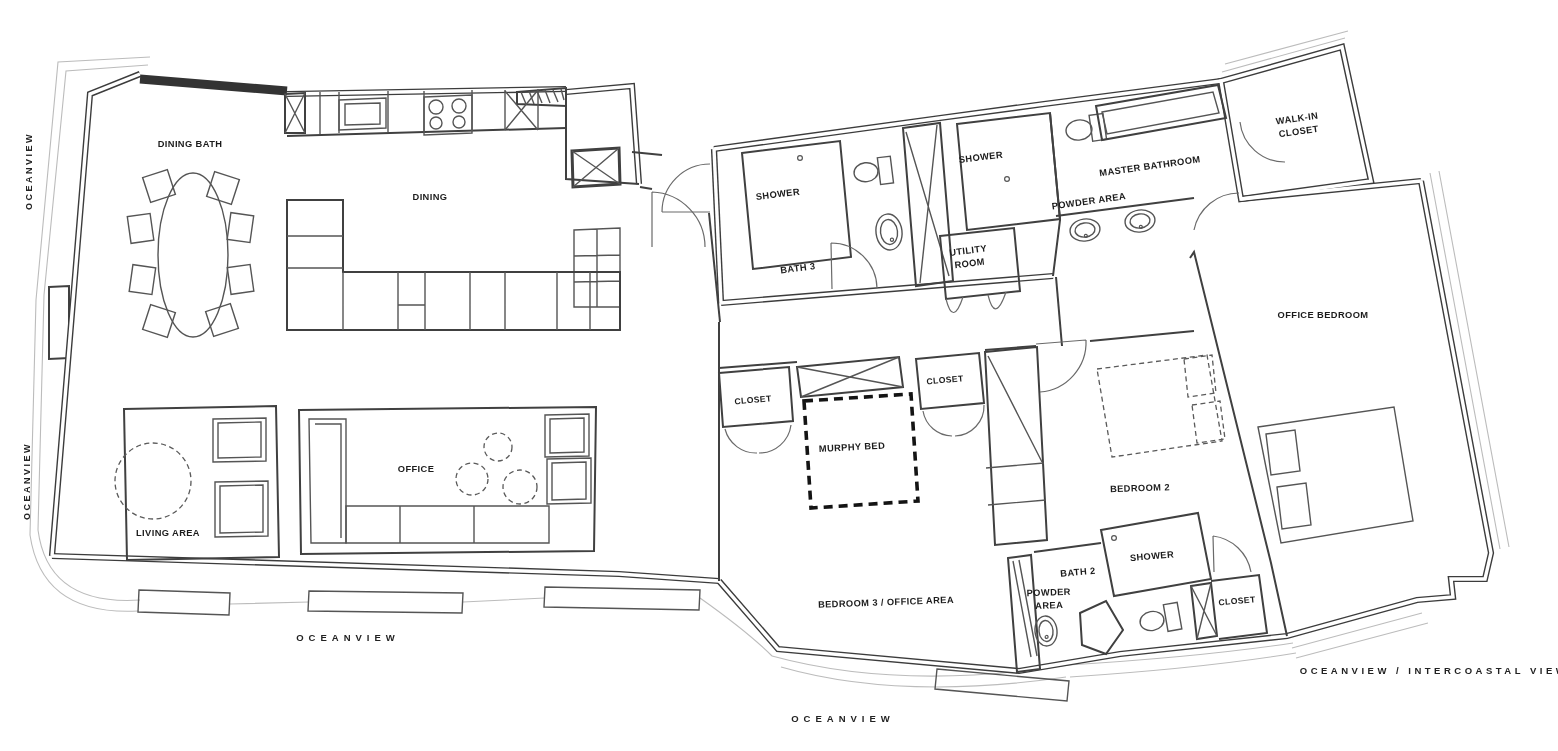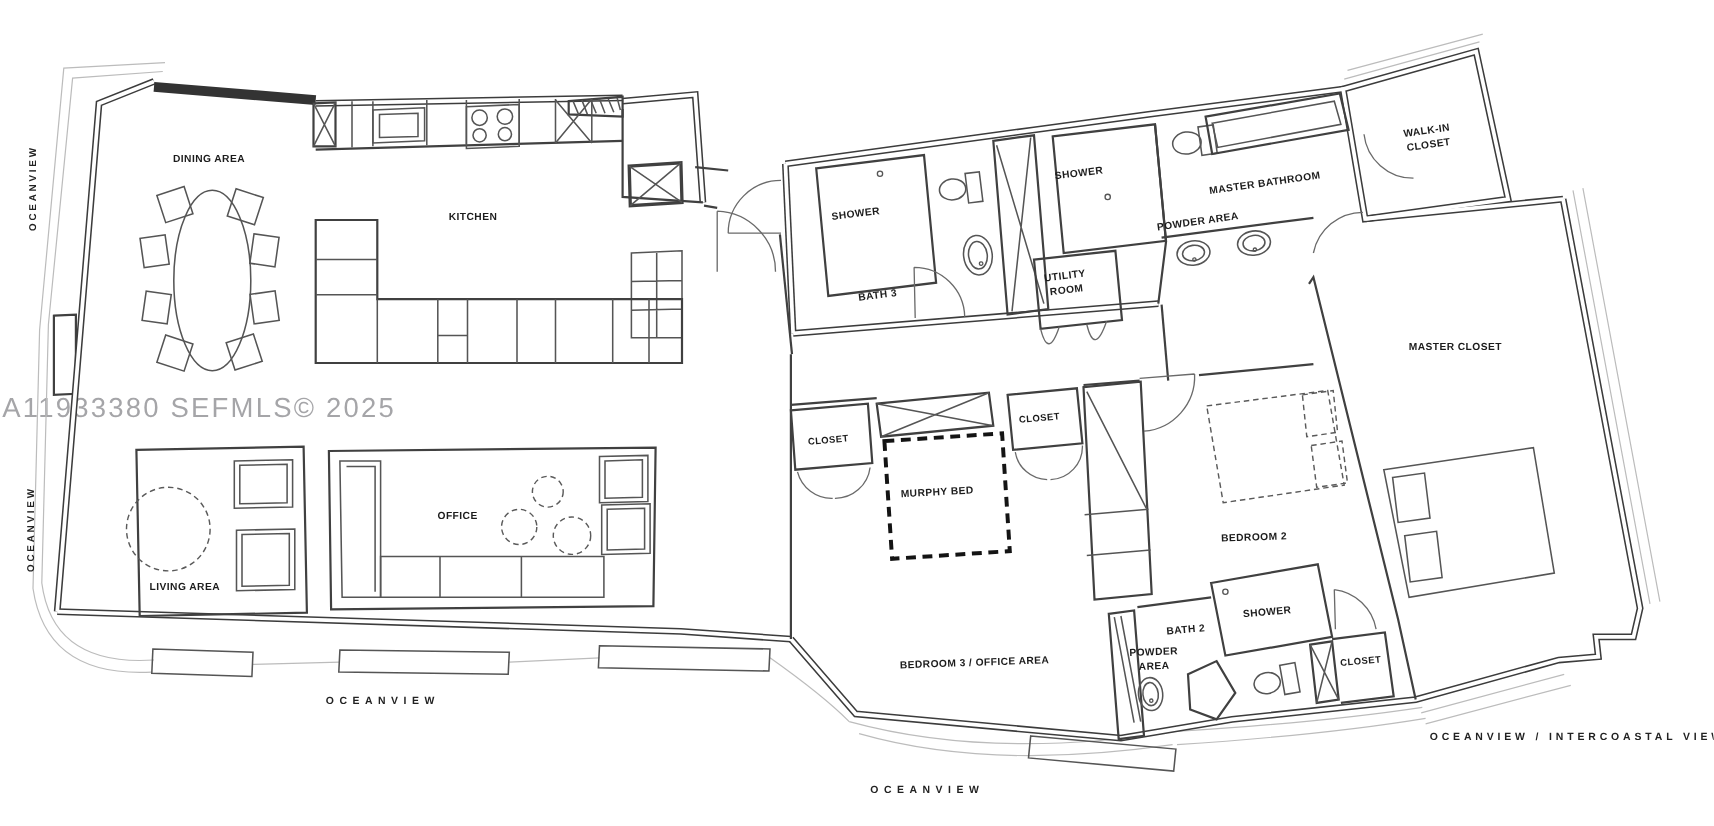--- a/index.html
+++ b/index.html
@@ -23,21 +23,20 @@
   .lbl{position:absolute;z-index:3;font-weight:bold;font-size:9.3px;line-height:1.45;
        letter-spacing:.4px;color:#1c1c1c;white-space:nowrap;text-align:center;}
   .lbl span{display:block;}
   .view{letter-spacing:5px;font-size:9.5px;color:#222;}
 </style>
 </head>
 <body>
 
 <div id="stage">
 
-  <div id="watermark">A11933380 SEFMLS© 2025</div>
 
   <svg id="plan-svg" width="1558" height="751" viewBox="0 0 1558 751" xmlns="http://www.w3.org/2000/svg">
 
     <g>
       <path class="t" d="M148,65 L66,71 L44,295 L38,530 Q48,606 140,600"></path>
       <path class="t" d="M150,57 L58,62 L36,300 L30,535 Q42,616 138,611"></path>
       <path class="t" d="M230,604 L309,602 M463,602 L545,598"></path>
       <path class="t" d="M700,598 Q748,632 772,656"></path>
       <path class="t" d="M772,656 Q900,691 1068,665"></path>
       <path class="t" d="M781,667 Q900,701 1066,677"></path>
@@ -238,38 +237,38 @@
       <path class="d" d="M946,299 Q953,327 963,297 M988,295 Q995,324 1006,292"></path>
       <path class="d" d="M1240,122 A45,45 0 0 0 1285,162"></path>
       <path class="d" d="M1194,230 A46,46 0 0 1 1239,193"></path>
       <path class="d" d="M1086,340 A50,50 0 0 1 1040,392 M1036,344 L1086,340"></path>
       <path class="d" d="M1213,536 A44,44 0 0 1 1251,572 M1213,536 L1214,572"></path>
       <path class="d" d="M725,429 A32,32 0 0 0 757,453 M791,425 A32,32 0 0 1 759,453"></path>
       <path class="d" d="M923,411 A30,30 0 0 0 952,436 M984,405 A30,30 0 0 1 955,436"></path>
     </g>
   </svg>
 
-  <div class="lbl" style="left:190px;top:145px;transform:translate(-50%,-50%)">DINING AREA</div>
-  <div class="lbl" style="left:430px;top:198px;transform:translate(-50%,-50%)">KITCHEN</div>
+  <div class="lbl" style="left:190px;top:145px;transform:translate(-50%,-50%)">DINING BATH</div>
+  <div class="lbl" style="left:430px;top:198px;transform:translate(-50%,-50%)">DINING</div>
   <div class="lbl" style="left:168px;top:534px;transform:translate(-50%,-50%)">LIVING AREA</div>
   <div class="lbl" style="left:416px;top:470px;transform:translate(-50%,-50%)">OFFICE</div>
   <div class="lbl" style="left:778px;top:195px;transform:translate(-50%,-50%) rotate(-7deg)">SHOWER</div>
   <div class="lbl" style="left:798px;top:269px;transform:translate(-50%,-50%) rotate(-7deg)">BATH 3</div>
   <div class="lbl" style="left:969px;top:258px;transform:translate(-50%,-50%) rotate(-7deg)">
     <span>UTILITY</span>
     <span>ROOM</span>
   </div>
   <div class="lbl" style="left:981px;top:158px;transform:translate(-50%,-50%) rotate(-7deg)">SHOWER</div>
   <div class="lbl" style="left:1150px;top:167px;transform:translate(-50%,-50%) rotate(-8deg)">MASTER BATHROOM</div>
   <div class="lbl" style="left:1089px;top:202px;transform:translate(-50%,-50%) rotate(-8deg)">POWDER AREA</div>
   <div class="lbl" style="left:1298px;top:126px;transform:translate(-50%,-50%) rotate(-8deg)">
     <span>WALK-IN</span>
     <span>CLOSET</span>
   </div>
-  <div class="lbl" style="left:1323px;top:316px;transform:translate(-50%,-50%)">MASTER CLOSET</div>
+  <div class="lbl" style="left:1323px;top:316px;transform:translate(-50%,-50%)">OFFICE BEDROOM</div>
   <div class="lbl" style="left:753px;top:400px;transform:translate(-50%,-50%) rotate(-5deg);font-size:8.6px">CLOSET</div>
   <div class="lbl" style="left:945px;top:380px;transform:translate(-50%,-50%) rotate(-5deg);font-size:8.6px">CLOSET</div>
   <div class="lbl" style="left:852px;top:448px;transform:translate(-50%,-50%) rotate(-3deg)">MURPHY BED</div>
   <div class="lbl" style="left:1140px;top:489px;transform:translate(-50%,-50%) rotate(-2deg)">BEDROOM 2</div>
   <div class="lbl" style="left:886px;top:603px;transform:translate(-50%,-50%) rotate(-2deg)">BEDROOM 3 / OFFICE AREA</div>
   <div class="lbl" style="left:1078px;top:573px;transform:translate(-50%,-50%) rotate(-5deg)">BATH 2</div>
   <div class="lbl" style="left:1152px;top:557px;transform:translate(-50%,-50%) rotate(-5deg)">SHOWER</div>
   <div class="lbl" style="left:1237px;top:601px;transform:translate(-50%,-50%) rotate(-5deg);font-size:8.6px">CLOSET</div>
   <div class="lbl" style="left:1049px;top:600px;transform:translate(-50%,-50%) rotate(-2deg)">
     <span>POWDER</span>

